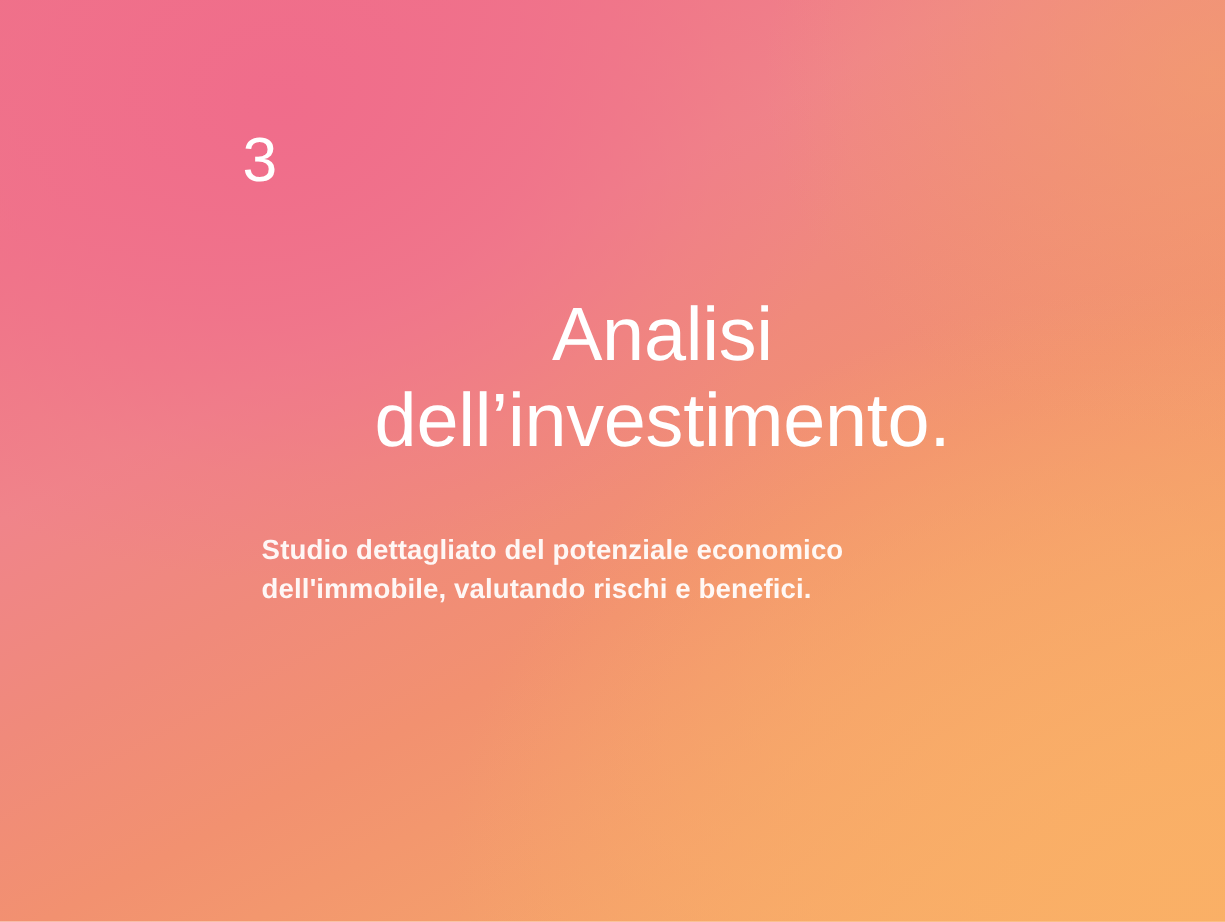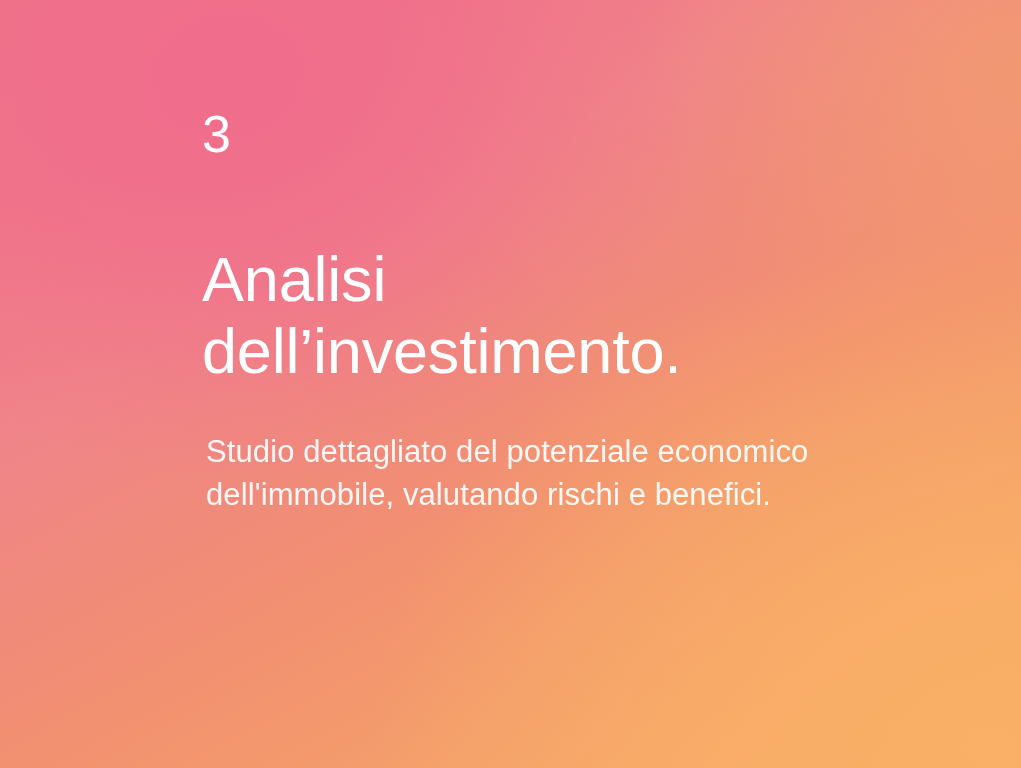--- a/index.html
+++ b/index.html
@@ -70,27 +70,28 @@
 
   .slide-title {
     margin: 0;
     padding-top: 84px;
     font-size: 63px;
     font-weight: 300;
     line-height: 1.14;
     color: #ffffff;
     letter-spacing: -0.2px;
     white-space: pre-line;
+    text-align: center;
   }
 
   .slide-subtitle {
-    margin: 4px;
+    margin: 16px;
     padding-top: 38px;
-    font-size: 31px;
-    font-weight: 400;
+    font-size: 23px;
+    font-weight: 700;
     line-height: 1.40;
     color: rgba(255,255,255,0.93);
     letter-spacing: 0.1px;
     white-space: pre-line;
   }
 </style>
 </head>
 <body>
 
 <div class="slide">

